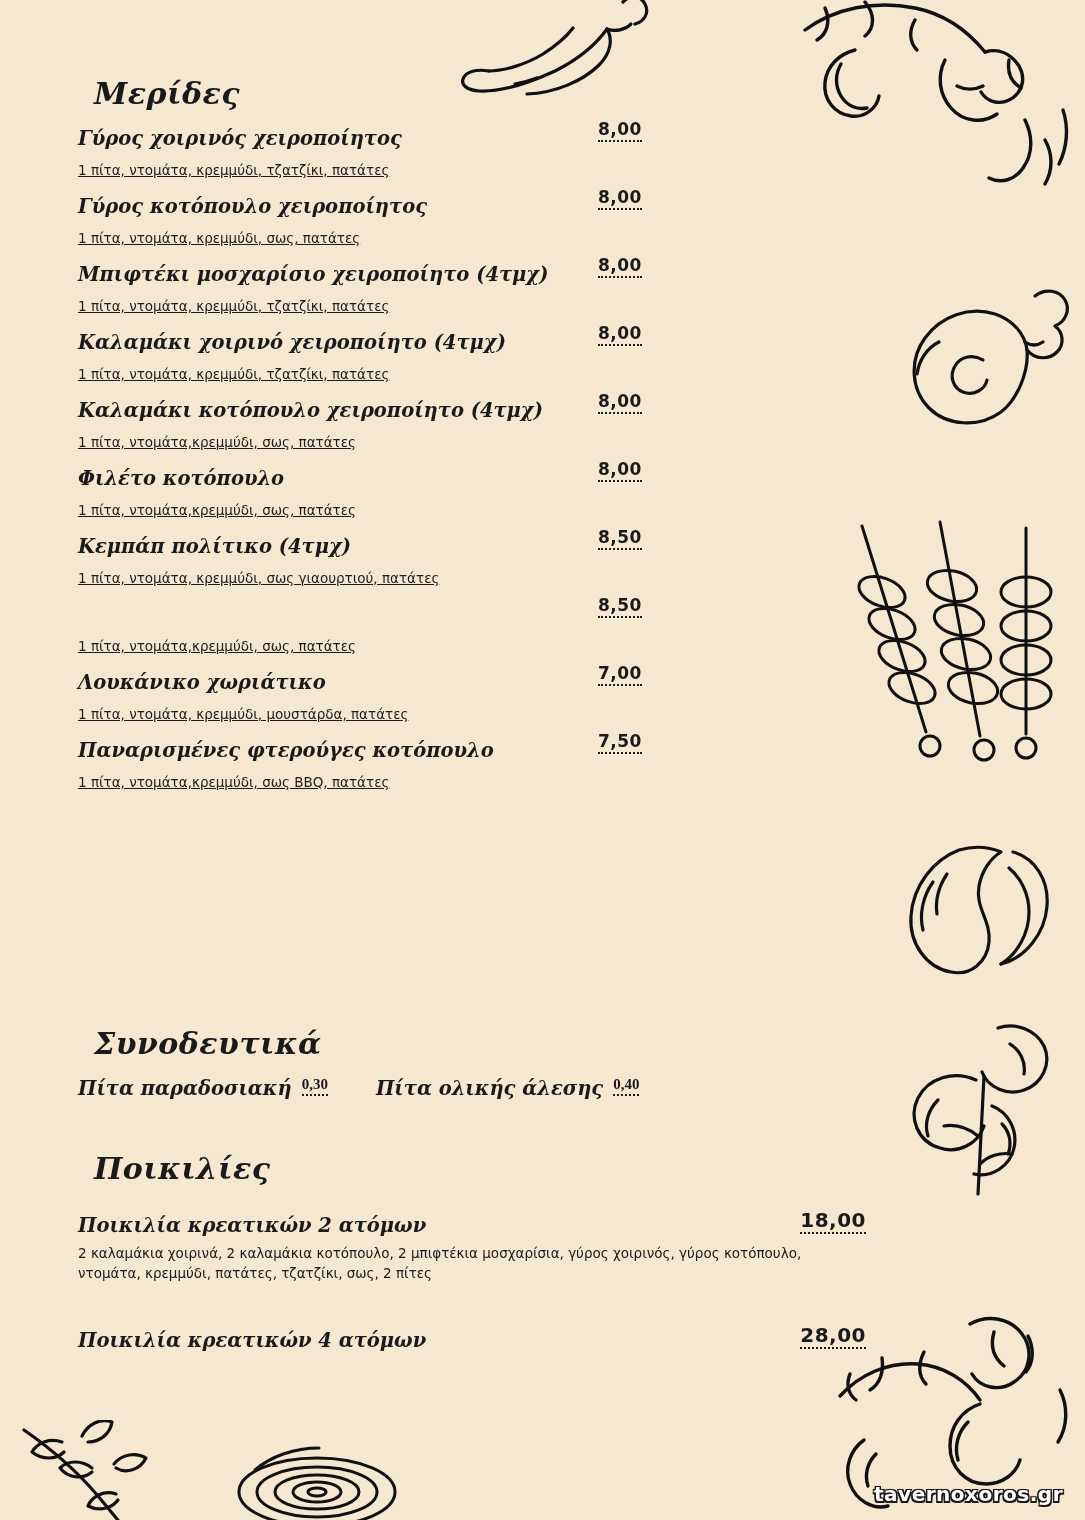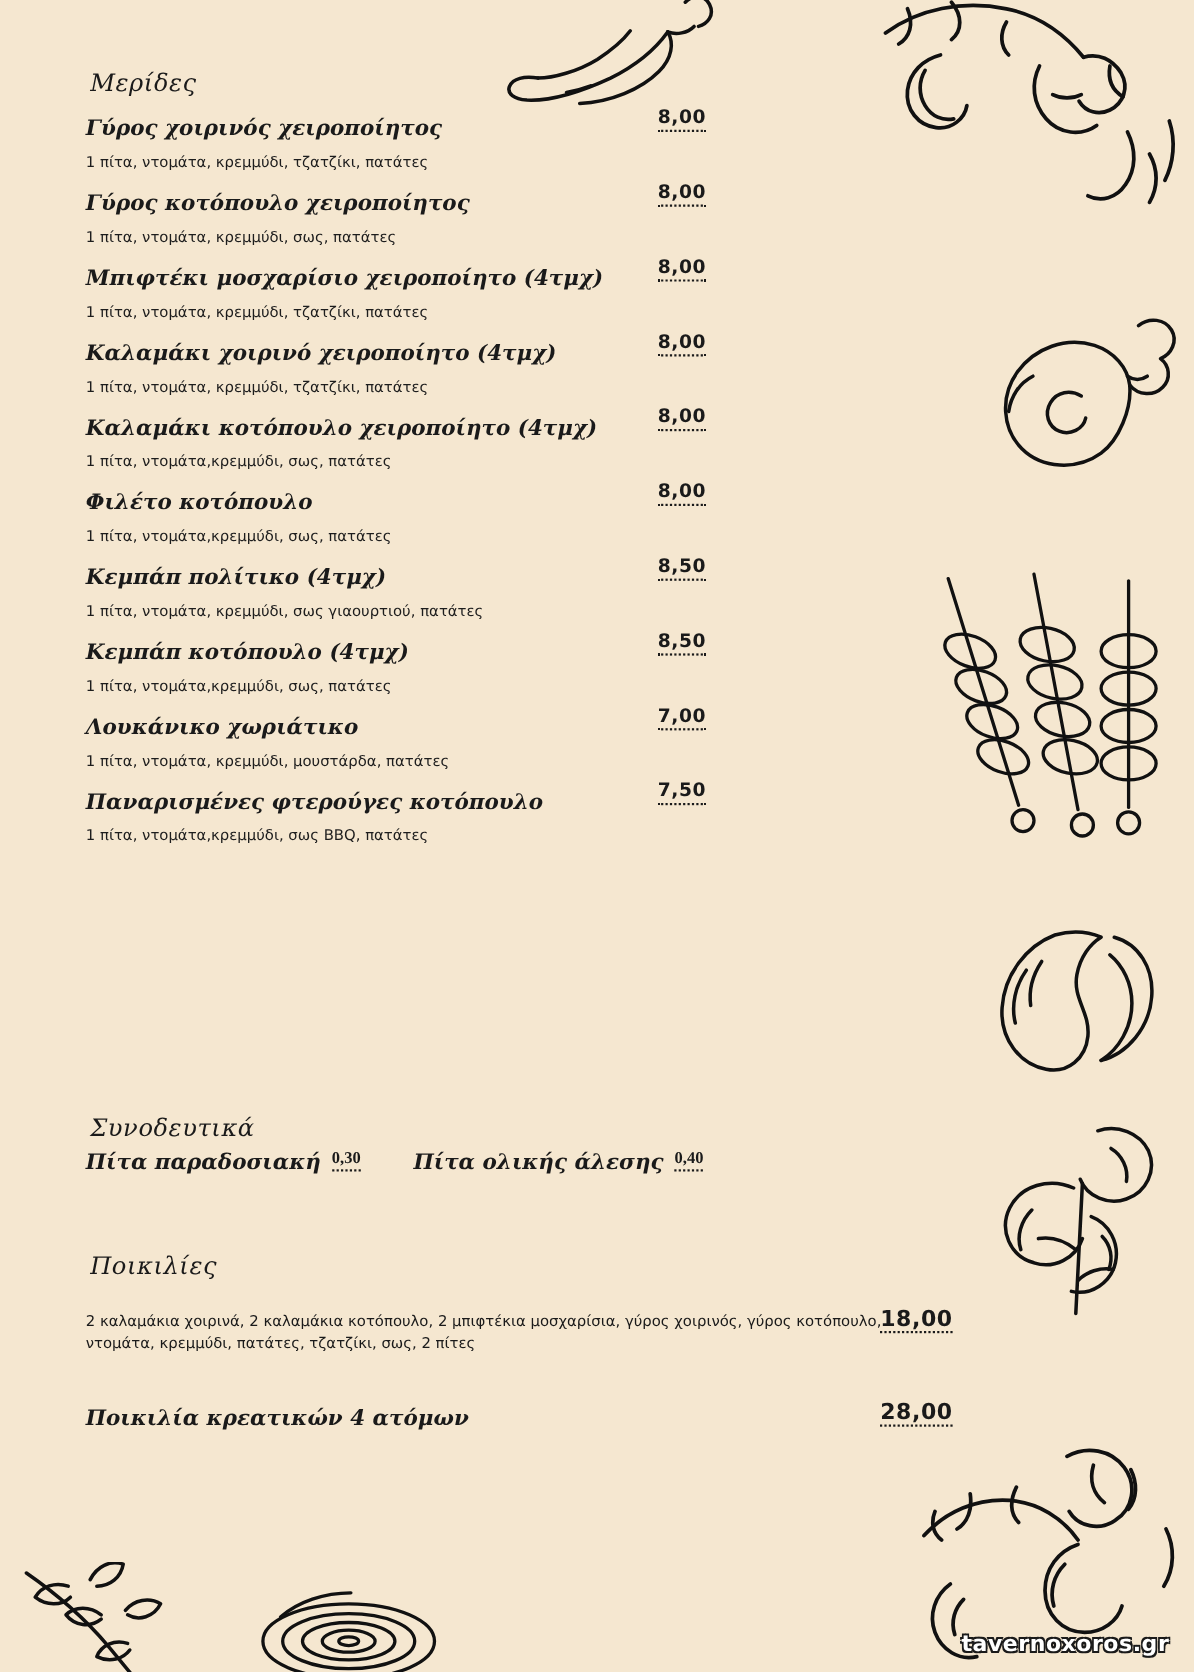--- a/index.html
+++ b/index.html
@@ -35,33 +35,33 @@
   .art-skewers { left: 830px; top: 520px; width: 250px; height: 260px; }
   .art-sausage { left: 895px; top: 838px; width: 170px; height: 145px; }
   .art-herb    { left: 880px; top: 1018px; width: 200px; height: 185px; }
   .art-vine2   { left: 820px; top: 1300px; width: 265px; height: 225px; }
   .art-olive   { left: 20px;  top: 1420px; width: 175px; height: 105px; }
   .art-onion   { left: 225px; top: 1440px; width: 185px; height: 85px; }
 
   h2.section-title {
     font-family: "DejaVu Serif", serif;
     font-style: italic;
-    font-weight: normal;
-    font-size: 22px;
-    margin: 4px;
+    font-weight: bold;
+    font-size: 30px;
+    margin: 16px;
     letter-spacing: .5px;
   }
 
   .section-merides { position: absolute; left: 78px; top: 60px; }
   .section-synod   { position: absolute; left: 78px; top: 1010px; width: 760px; }
   .section-poik    { position: absolute; left: 78px; top: 1135px; width: 900px; }
 
   .items { margin-top: 16px; }
 
-  .item { position: relative; margin-bottom: 17px; }
+  .item { position: relative; margin-bottom: 17px; text-decoration: underline; }
 
   .item-head {
     display: flex;
     align-items: baseline;
   }
   .item-name {
     font-family: "DejaVu Serif", serif;
     font-style: italic;
     font-weight: bold;
     font-size: 19.5px;
@@ -354,21 +354,20 @@
       <div class="item">
         <div class="item-head">
           <span class="item-name">Κεμπάπ πολίτικο (4τμχ)</span>
           <span class="item-price">8,50</span>
         </div>
         <div class="item-desc">1 πίτα, ντομάτα, κρεμμύδι, σως γιαουρτιού, πατάτες</div>
       </div>
 
       <div class="item">
         <div class="item-head">
-          <span class="item-name">Κεμπάπ κοτόπουλο (4τμχ)</span>
           <span class="item-price">8,50</span>
         </div>
         <div class="item-desc">1 πίτα, ντομάτα,κρεμμύδι, σως, πατάτες</div>
       </div>
 
       <div class="item">
         <div class="item-head">
           <span class="item-name">Λουκάνικο χωριάτικο</span>
           <span class="item-price">7,00</span>
         </div>
@@ -394,20 +393,21 @@
       <span class="synod-gap"></span>
       <span class="synod-name">Πίτα ολικής άλεσης</span>
       <span class="synod-price">0,40</span>
     </div>
   </div>
 
   <div class="section-poik">
     <h2 class="section-title">Ποικιλίες</h2>
 
     <div class="poik-item">
+      <div class="poik-name">Ποικιλία κρεατικών 2 ατόμων</div>
       <div class="poik-price">18,00</div>
       <div class="poik-desc">2 καλαμάκια χοιρινά, 2 καλαμάκια κοτόπουλο, 2 μπιφτέκια μοσχαρίσια, γύρος χοιρινός, γύρος κοτόπουλο, ντομάτα, κρεμμύδι, πατάτες, τζατζίκι, σως, 2 πίτες</div>
     </div>
 
     <div class="poik-item" style="margin-top:46px;">
       <div class="poik-name">Ποικιλία κρεατικών 4 ατόμων</div>
       <div class="poik-price">28,00</div>
     </div>
   </div>
 

